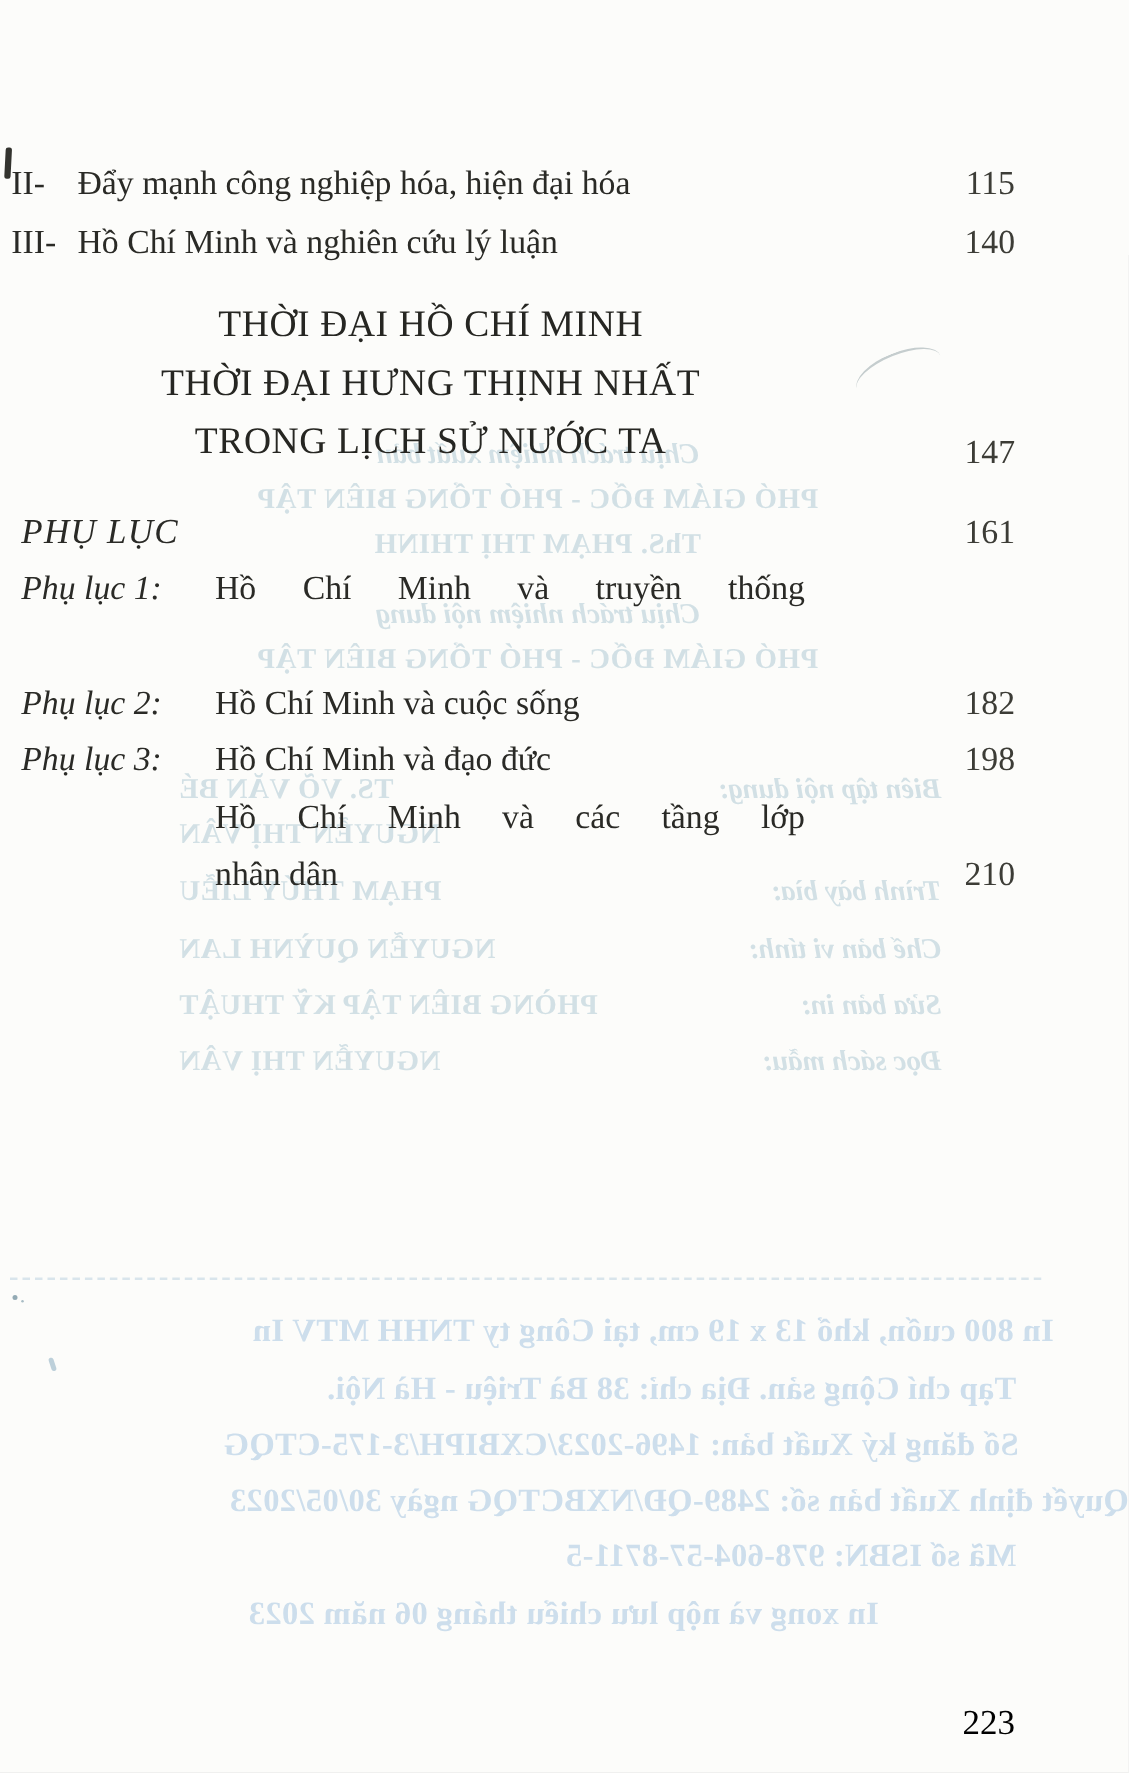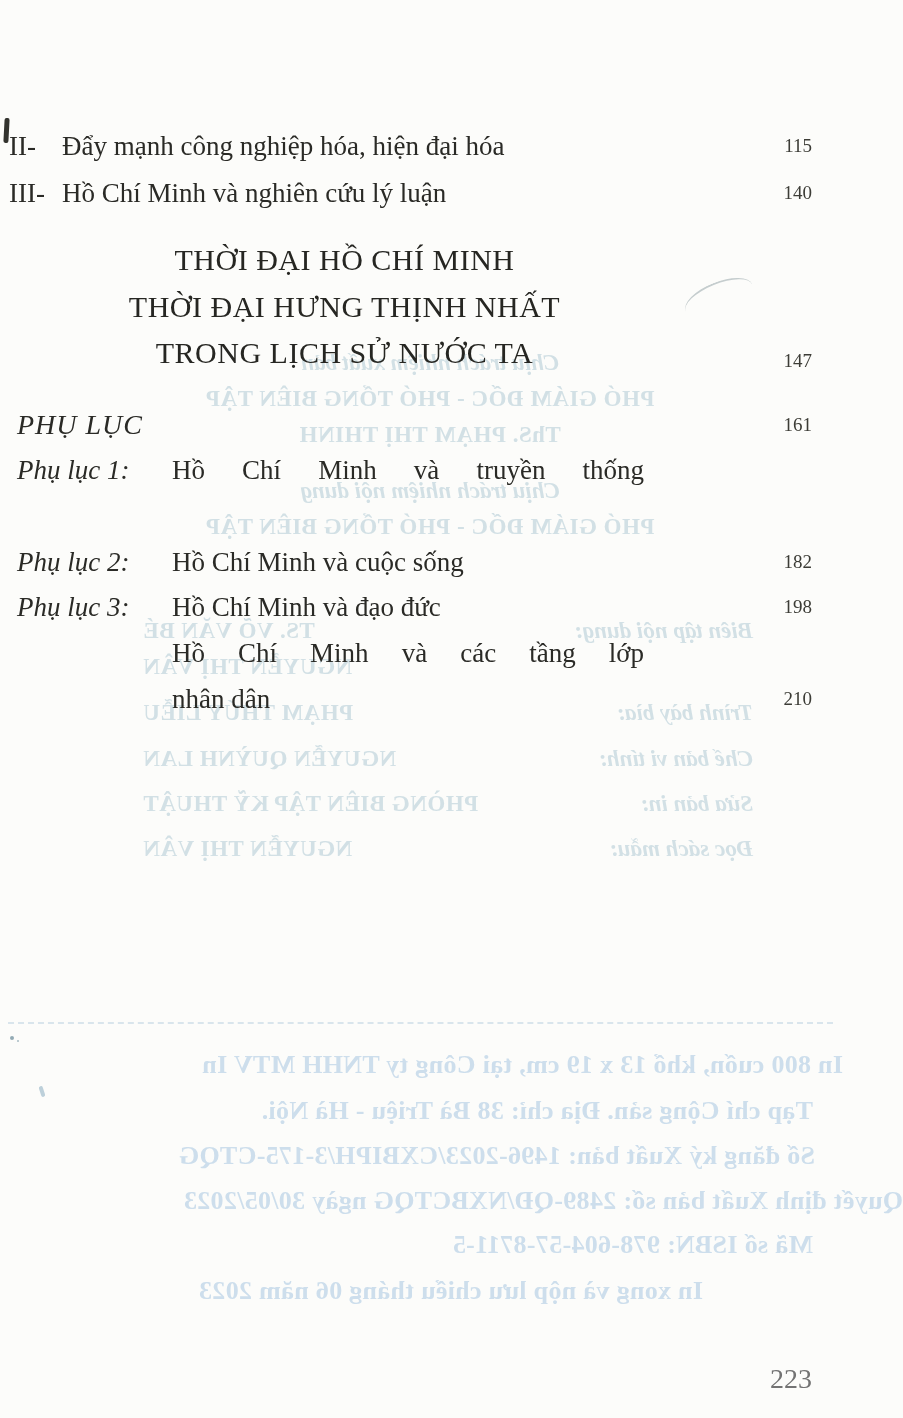--- a/index.html
+++ b/index.html
@@ -10,26 +10,26 @@
     background:#fcfcfa;
     overflow:hidden;
     font-family:"Liberation Serif","DejaVu Serif",serif;
     color:#2a2a26;
   }
   
   .row{position:absolute;left:9px;right:91px;height:40px;font-size:27px;line-height:36px;white-space:nowrap;}
   .lbl{display:inline-block;font-style:italic;}
   .lbl-num{display:inline-block;width:53px;font-style:normal;}
   .lbl-app{display:inline-block;width:163px;}
-  .num{position:absolute;right:0;top:0;font-size:19px;color:#3c3c36;}
+  .num{position:absolute;right:0;top:0;font-size:27px;color:#3c3c36;}
   .jtitle{position:absolute;left:163px;top:0;width:472px;text-align:justify;text-align-last:justify;}
   .indent2{display:inline-block;margin-left:163px;}
   .heading{position:absolute;left:22px;width:645px;text-align:center;font-size:30px;line-height:46px;letter-spacing:.5px;color:#262622;}
   .appendix-h{font-size:28px;font-style:italic;letter-spacing:1px;}
-  .pageno{position:absolute;top:1363px;right:91px;font-size:28px;color:#737373;}
+  .pageno{position:absolute;top:1363px;right:91px;font-size:28px;color:#000000;}
   
   .ghost-layer{position:absolute;left:0;top:0;width:903px;height:1418px;transform:scaleX(-1);pointer-events:none;}
   .g-center{position:absolute;left:186px;right:143px;text-align:center;white-space:nowrap;font-weight:bold;color:#d2e0e5;}
   .g-caps{font-size:23px;letter-spacing:.5px;}
   .g-ital{font-size:23px;font-style:italic;}
   .g-row{position:absolute;left:150px;right:143px;white-space:nowrap;color:#d2e0e5;font-size:23px;}
   .g-row .g-label{position:absolute;left:0;font-style:italic;font-weight:bold;}
   .g-row .g-value{position:absolute;right:0;font-weight:bold;letter-spacing:.5px;}
   .g-print{position:absolute;white-space:nowrap;font-weight:bold;font-size:26px;color:#cddeec;letter-spacing:.3px;}
   .g-rule{position:absolute;top:1022px;left:8px;width:825px;border-top:2px dashed #d9e5ec;}

